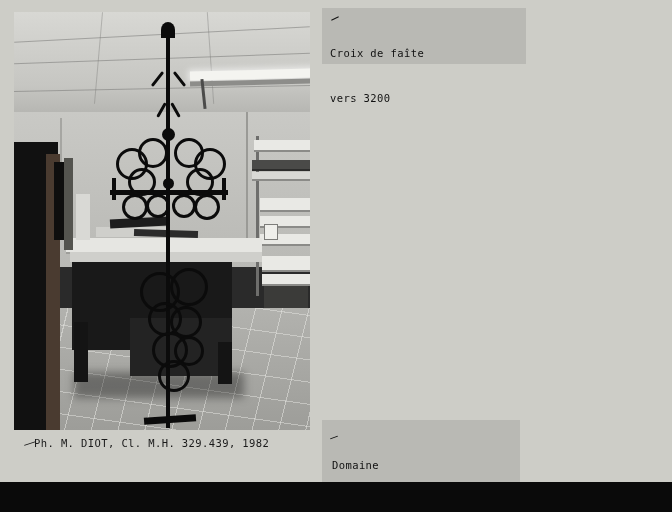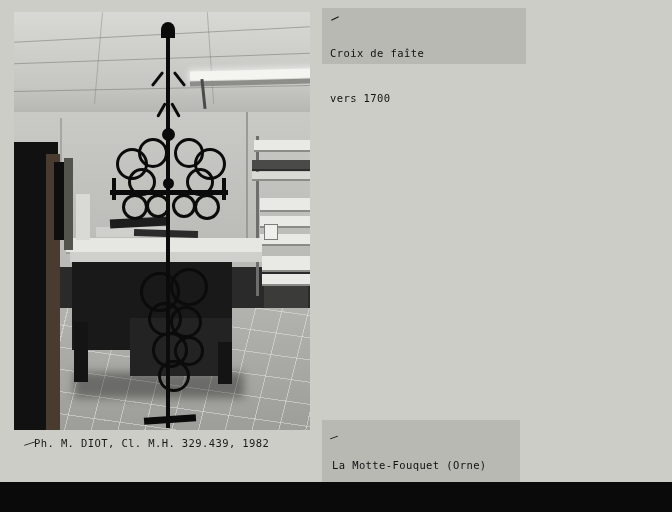--- a/index.html
+++ b/index.html
@@ -442,24 +442,23 @@
       </div>
 
     </div>
   </div>
 
   <div class="caption-dash"></div>
   <div class="photo-caption">Ph. M. DIOT, Cl. M.H. 329.439, 1982</div>
 
   <div class="label-block label-top">
     <span class="label-line">Croix de faîte</span>
-    <span class="label-line">vers 1700</span>
+    <span class="label-line">vers 3200</span>
   </div>
   <div class="tick-mark tick-top"></div>
 
   <div class="label-block label-bottom">
-    <span class="label-line">La Motte-Fouquet (Orne)</span>
     <span class="label-line">Domaine</span>
   </div>
   <div class="tick-mark tick-bottom"></div>
 
   <div class="card-bottom-strip"></div>
 </div>
 
 </body></html>

